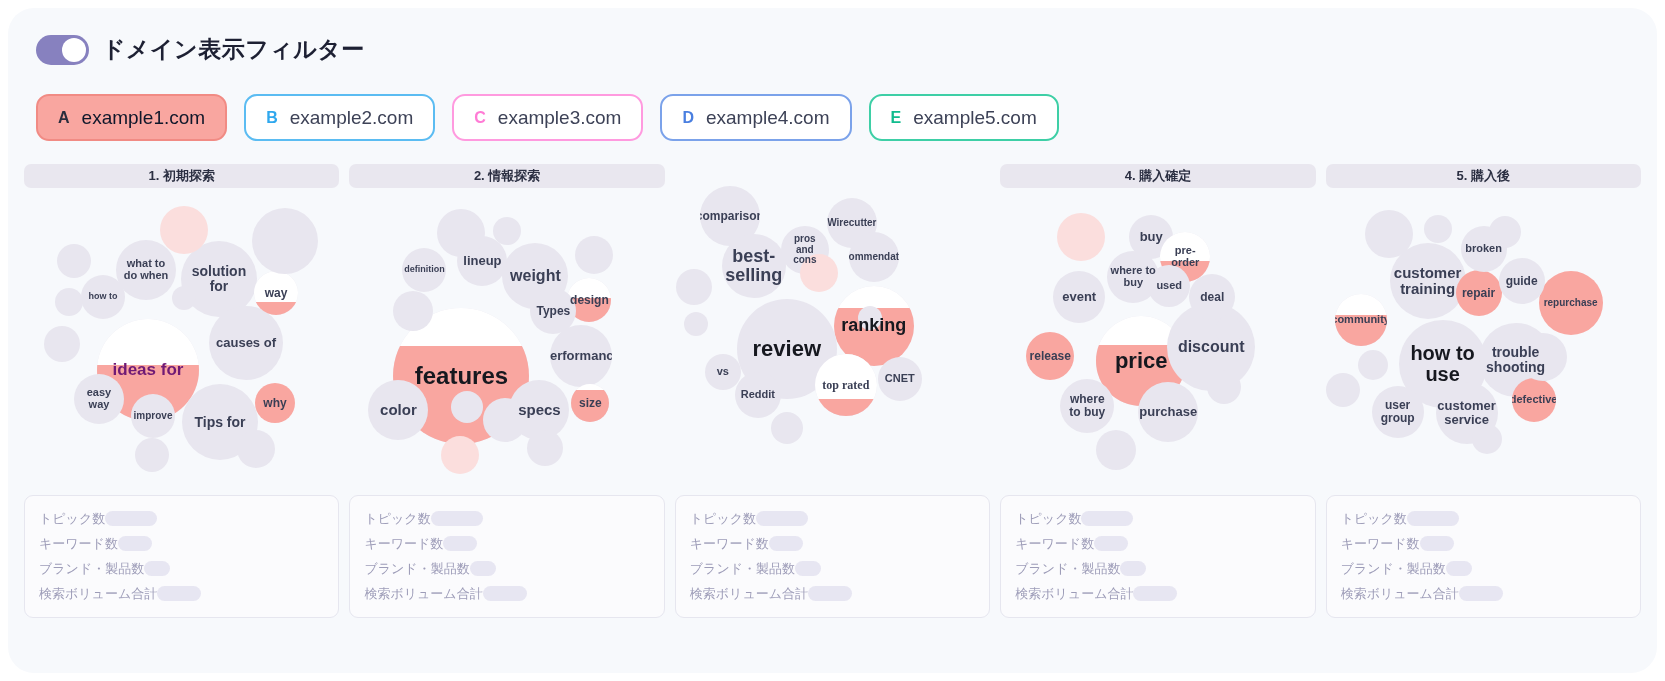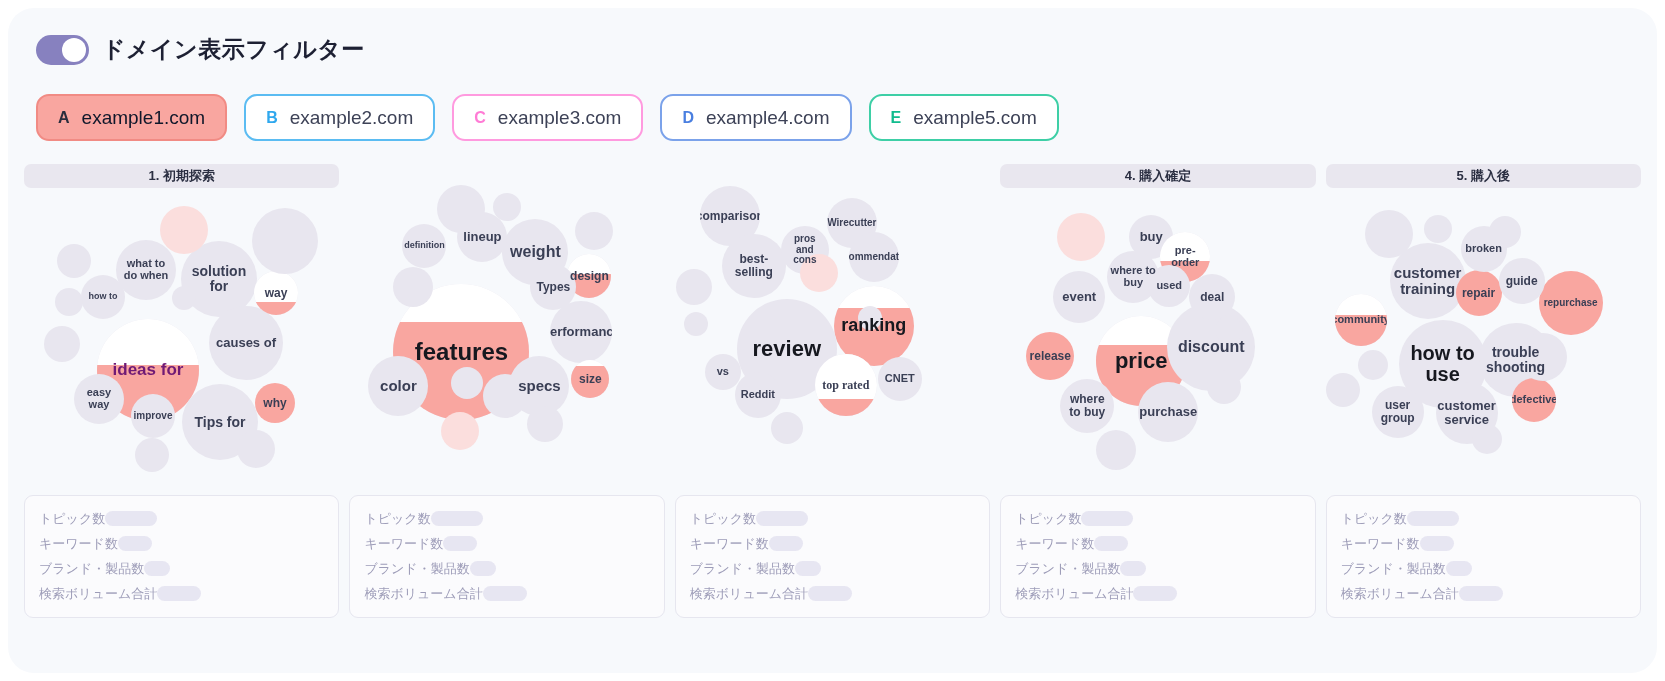--- a/index.html
+++ b/index.html
@@ -163,20 +163,21 @@
           <div class="bub ghost" style="left: 228px; top: 10px; width: 66px; height: 66px;"></div>
           <div class="bub ghost" style="left: 33px; top: 46px; width: 34px; height: 34px;"></div>
           <div class="bub ghost" style="left: 31px; top: 90px; width: 28px; height: 28px;"></div>
           <div class="bub ghost" style="left: 20px; top: 128px; width: 36px; height: 36px;"></div>
           <div class="bub ghost" style="left: 148px; top: 88px; width: 24px; height: 24px;"></div>
           <div class="bub ghost" style="left: 111px; top: 240px; width: 34px; height: 34px;"></div>
           <div class="bub ghost" style="left: 213px; top: 232px; width: 38px; height: 38px;"></div>
         </div>
       </div>
       <div class="stage">
+        <div class="stage-head">2. 情報探索</div>
         <div class="bubbles">
           <div class="bub" style="left: 44px; top: 110px; width: 136px; height: 136px;">
             <div class="cap" style="height: 28%;"></div>
             <div class="fill" style="height: 72%; background: rgb(249, 166, 160);"></div>
             <span class="txt" style="font-size: 24px; color: rgb(22, 24, 31);">features</span>
           </div>
           <div class="bub" style="left: 153px; top: 45px; width: 66px; height: 66px;">
             <span class="txt" style="font-size: 16px;">weight</span>
           </div>
           <div class="bub" style="left: 108px; top: 38px; width: 50px; height: 50px;">
@@ -224,21 +225,21 @@
             <div class="fill" style="height: 72%; background: rgb(249, 166, 160);"></div>
             <span class="txt" style="font-size: 18px; color: rgb(22, 24, 31);">ranking</span>
           </div>
           <div class="bub" style="left: 62px; top: 125px; width: 100px; height: 100px;">
             <span class="txt" style="font-size: 22px; color: rgb(22, 24, 31);">review</span>
           </div>
           <div class="bub" style="left: 25px; top: 12px; width: 60px; height: 60px;">
             <span class="txt" style="font-size: 12px;">comparison</span>
           </div>
           <div class="bub" style="left: 47px; top: 60px; width: 64px; height: 64px;">
-            <span class="txt" style="font-size: 12px;">best-selling</span>
+            <span class="txt" style="font-size: 18px;">best-selling</span>
           </div>
           <div class="bub" style="left: 106px; top: 52px; width: 48px; height: 48px;">
             <span class="txt" style="font-size: 10px;">pros and cons</span>
           </div>
           <div class="bub" style="left: 152px; top: 24px; width: 50px; height: 50px;">
             <span class="txt" style="font-size: 10px;">Wirecutter</span>
           </div>
           <div class="bub" style="left: 174px; top: 58px; width: 50px; height: 50px;">
             <span class="txt" style="font-size: 10px;">recommendation</span>
           </div>

